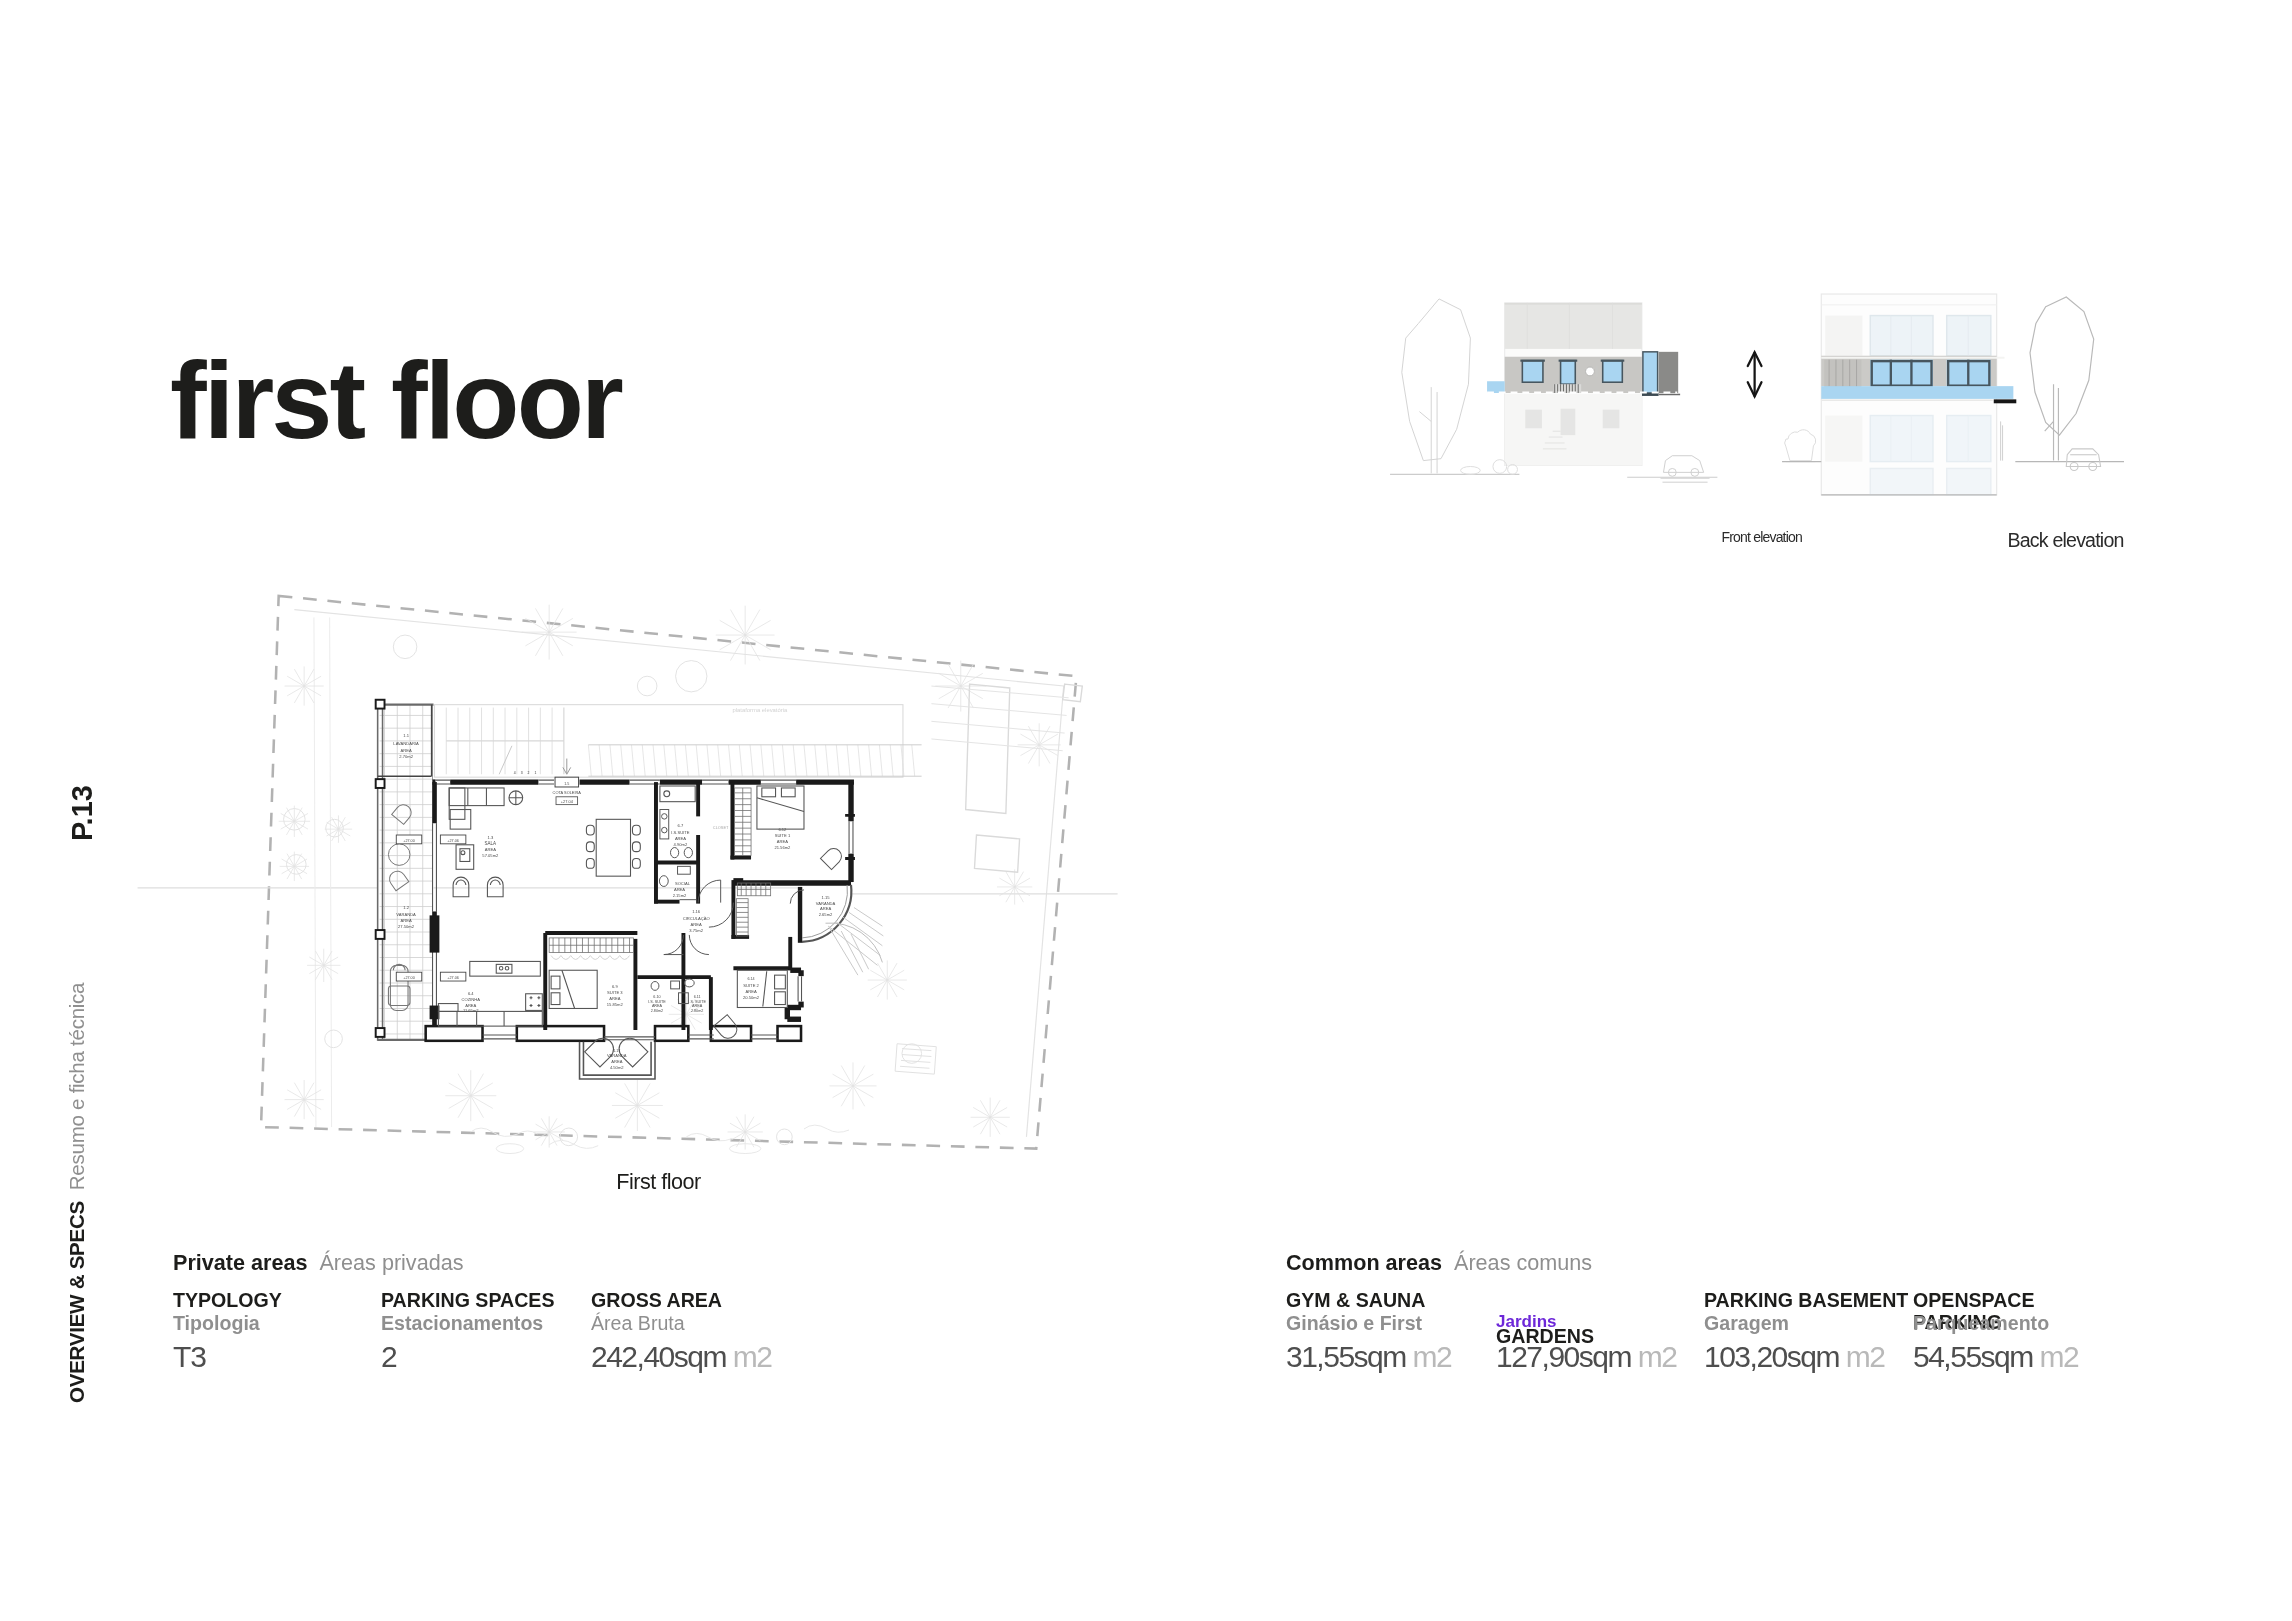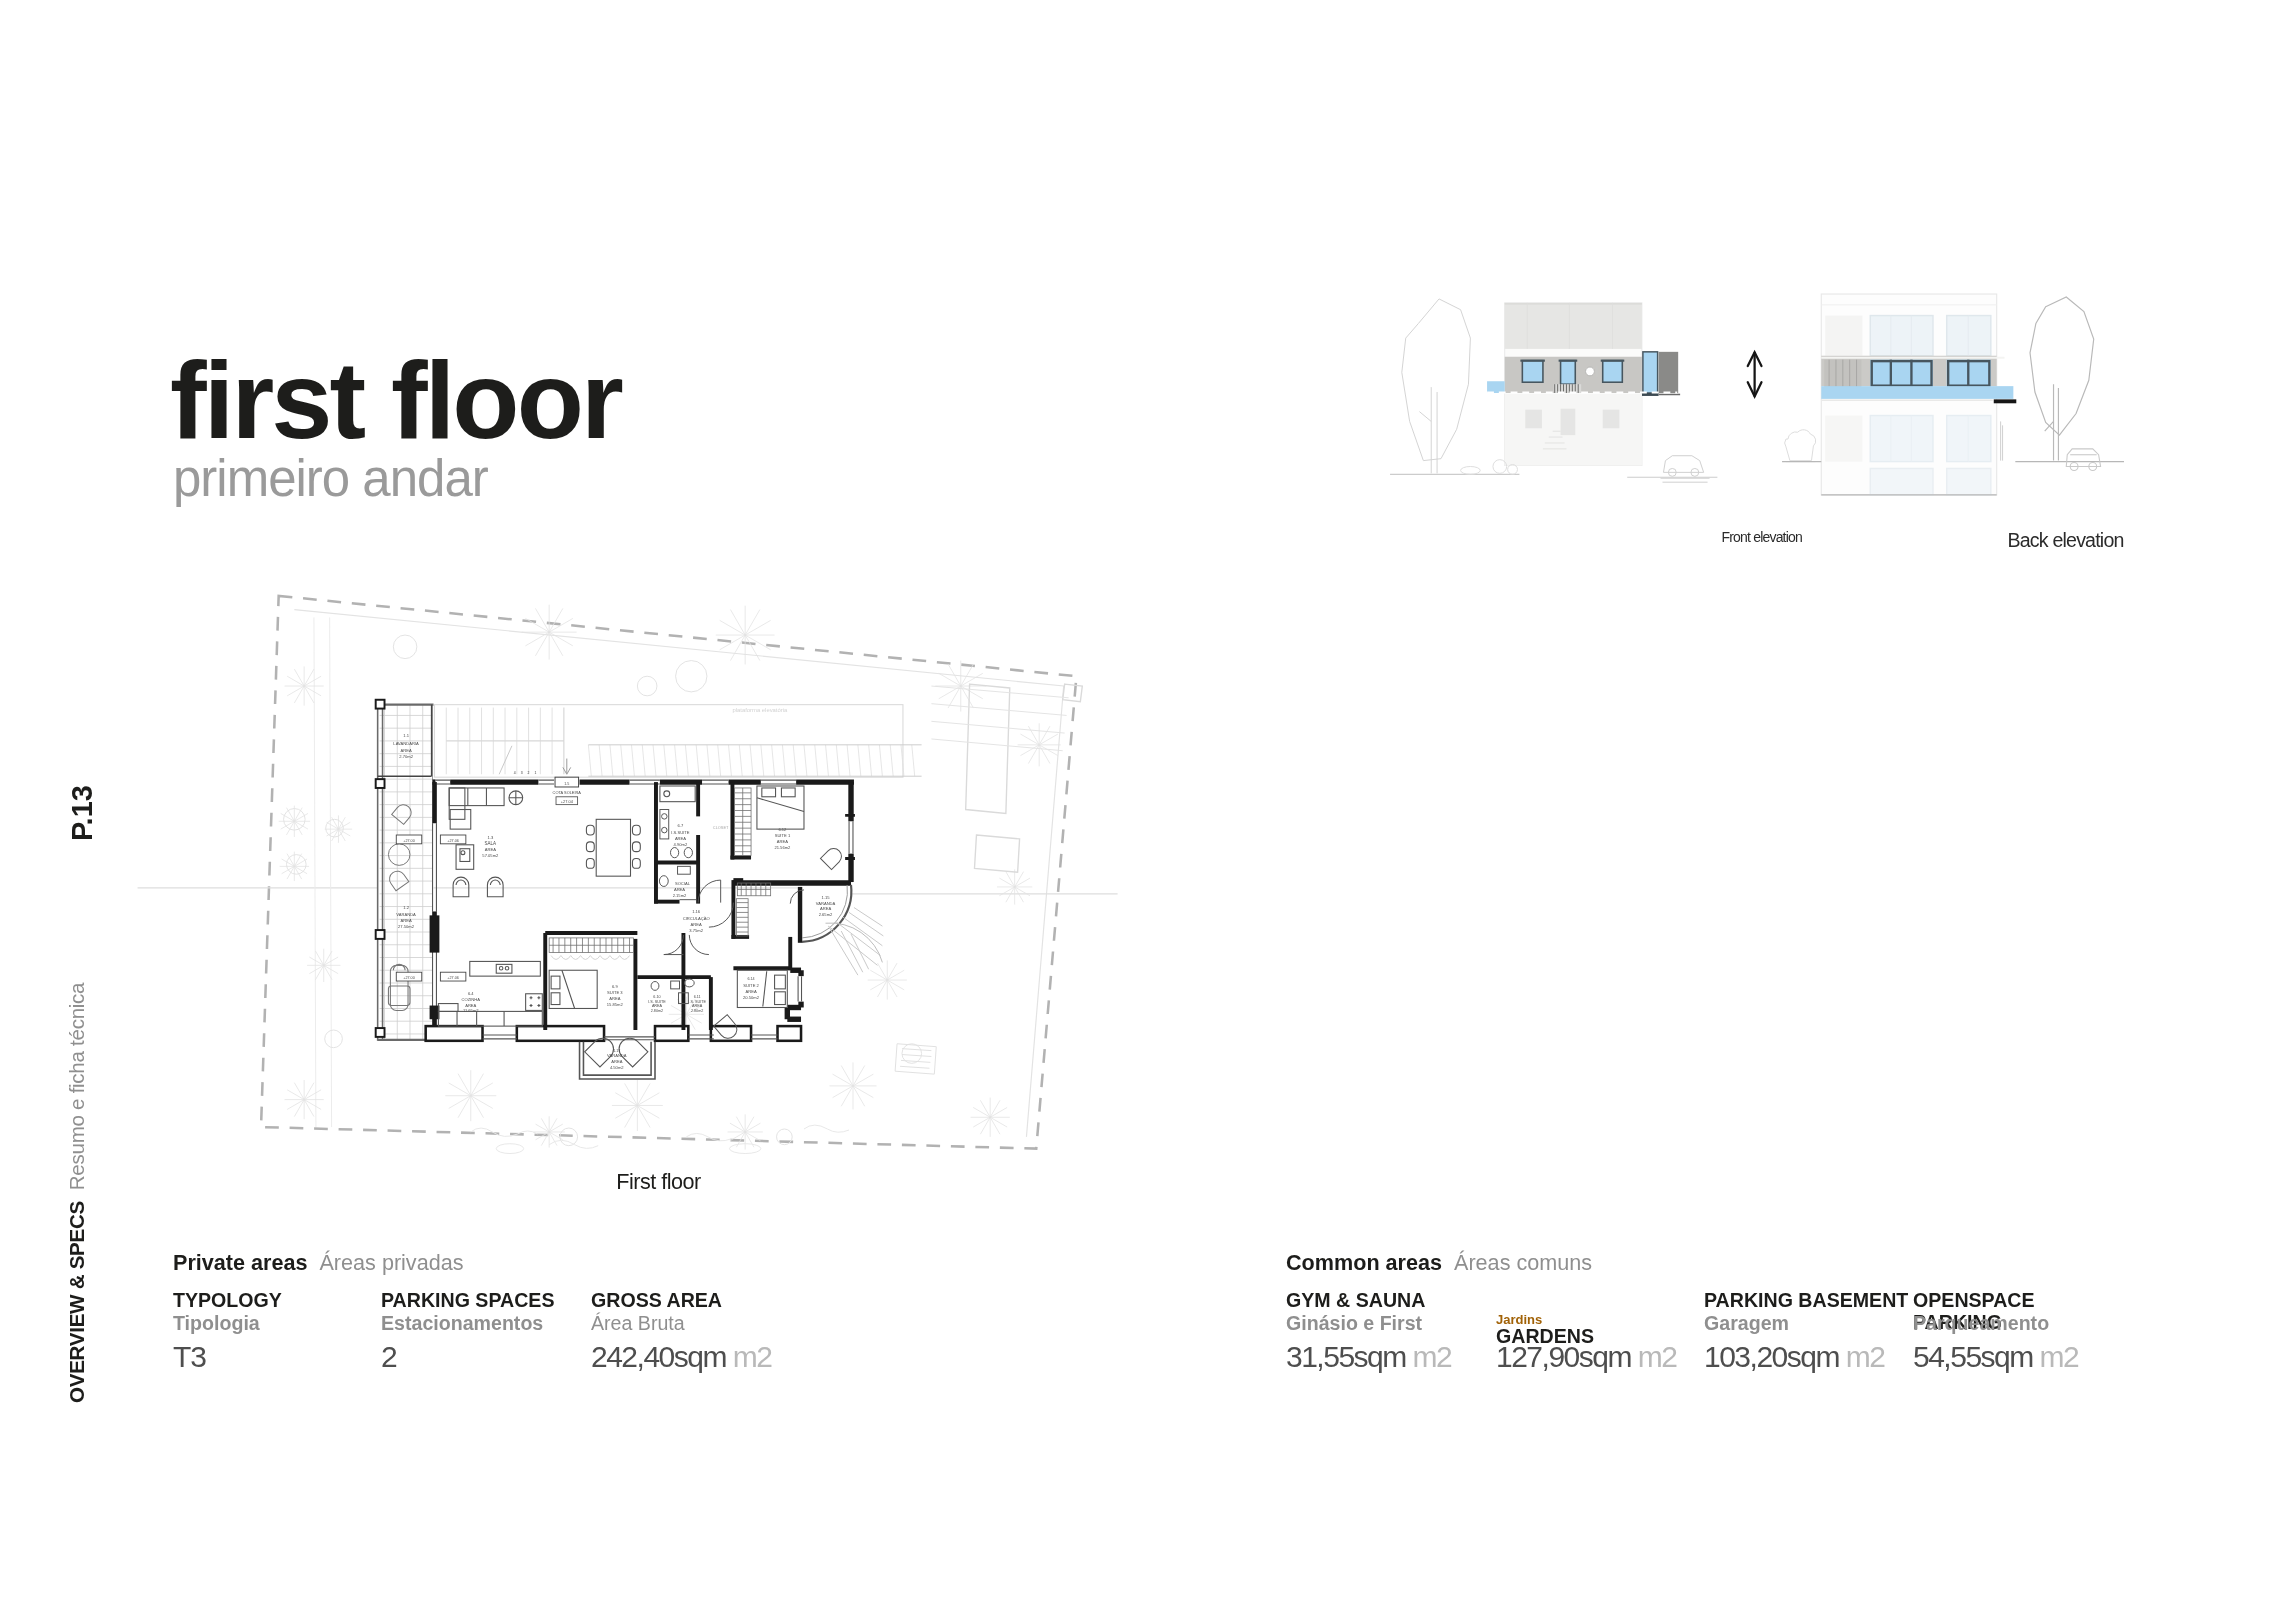--- a/index.html
+++ b/index.html
@@ -6,21 +6,20 @@
   #page{position:relative;width:2124px;height:1621px;background:#ffffff;overflow:hidden;
         font-family:"Liberation Sans",sans-serif;}
   .abs{position:absolute;}
 </style>
 </head>
 <body>
 <div id="page">
 
   <div class="abs" style="left:170px;top:345px;font-weight:bold;font-size:110px;letter-spacing:-2.9px;color:#1d1d1b;line-height:1;">first floor</div>
 
-  <div class="abs" style="left:173px;top:453px;font-size:51px;letter-spacing:-1px;color:#9a9a9a;line-height:1;">primeiro andar</div>
 
   <div class="abs" style="left:67px;top:1403px;transform-origin:0 0;transform:rotate(-90deg);font-size:20.6px;letter-spacing:-0.3px;white-space:nowrap;line-height:1;"><span style="font-weight:bold;color:#1d1d1b;">OVERVIEW &amp; SPECS</span><span style="color:#8f8f8f;">&nbsp; Resumo e ficha técnica</span></div>
 
   <div class="abs" style="left:68px;top:841px;transform-origin:0 0;transform:rotate(-90deg);font-size:29px;font-weight:bold;color:#1d1d1b;white-space:nowrap;line-height:1;">P.13</div>
 
   <svg class="abs" style="left:0;top:0;" width="2293" height="1621" viewBox="0 0 2339 1654">
 
 <polygon points="284,608 1098,690 1057,1172 266,1150" fill="none" stroke="#b2b2b2" stroke-width="2.6" stroke-dasharray="14 11"></polygon>
 
 <polyline points="300,622 1085,700 1047,1160" fill="none" stroke="#e3e3e3" stroke-width="1.2"></polyline>
@@ -806,21 +805,21 @@
   <div class="abs" style="left:591px;top:1313px;font-size:19.6px;font-weight:normal;color:#8f8f8f;line-height:1.1;">Área Bruta</div>
   <div class="abs" style="left:591px;top:1340px;font-size:30px;letter-spacing:-1.5px;color:#4e4e4e;line-height:1.1;">242,40sqm <span style="color:#b9b9b9;">m2</span></div>
 
   <div class="abs" style="left:1286px;top:1251px;font-size:21.6px;line-height:1.1;"><span style="font-weight:bold;color:#1d1d1b;">Common areas</span><span style="color:#8f8f8f;">&nbsp; Áreas comuns</span></div>
 
   <div class="abs" style="left:1286px;top:1290px;font-size:19.6px;font-weight:bold;color:#1d1d1b;line-height:1.1;">GYM &amp; SAUNA</div>
   <div class="abs" style="left:1286px;top:1313px;font-size:19.6px;font-weight:bold;color:#8f8f8f;line-height:1.1;">Ginásio e First</div>
   <div class="abs" style="left:1286px;top:1340px;font-size:30px;letter-spacing:-1.5px;color:#4e4e4e;line-height:1.1;">31,55sqm <span style="color:#b9b9b9;">m2</span></div>
 
   <div class="abs" style="left:1496px;top:1290px;font-size:19.6px;font-weight:bold;color:#1d1d1b;line-height:1.1;margin-top:36px;">GARDENS</div>
-  <div class="abs" style="left:1496px;top:1313px;font-size:13px;font-weight:bold;color:#a16207;line-height:1.1;">Jardins</div>
+  <div class="abs" style="left:1496px;top:1313px;font-size:17px;font-weight:bold;color:#6d28d9;line-height:1.1;">Jardins</div>
   <div class="abs" style="left:1496px;top:1340px;font-size:30px;letter-spacing:-1.5px;color:#4e4e4e;line-height:1.1;">127,90sqm <span style="color:#b9b9b9;">m2</span></div>
 
   <div class="abs" style="left:1704px;top:1290px;font-size:19.6px;font-weight:bold;color:#1d1d1b;line-height:1.1;">PARKING BASEMENT</div>
   <div class="abs" style="left:1704px;top:1313px;font-size:19.6px;font-weight:bold;color:#8f8f8f;line-height:1.1;">Garagem</div>
   <div class="abs" style="left:1704px;top:1340px;font-size:30px;letter-spacing:-1.5px;color:#4e4e4e;line-height:1.1;">103,20sqm <span style="color:#b9b9b9;">m2</span></div>
 
   <div class="abs" style="left:1913px;top:1290px;font-size:19.6px;font-weight:bold;color:#1d1d1b;line-height:1.1;">OPENSPACE PARKING</div>
   <div class="abs" style="left:1913px;top:1313px;font-size:19.6px;font-weight:bold;color:#8f8f8f;line-height:1.1;">Parqueamento</div>
   <div class="abs" style="left:1913px;top:1340px;font-size:30px;letter-spacing:-1.5px;color:#4e4e4e;line-height:1.1;">54,55sqm <span style="color:#b9b9b9;">m2</span></div>
 </div>

